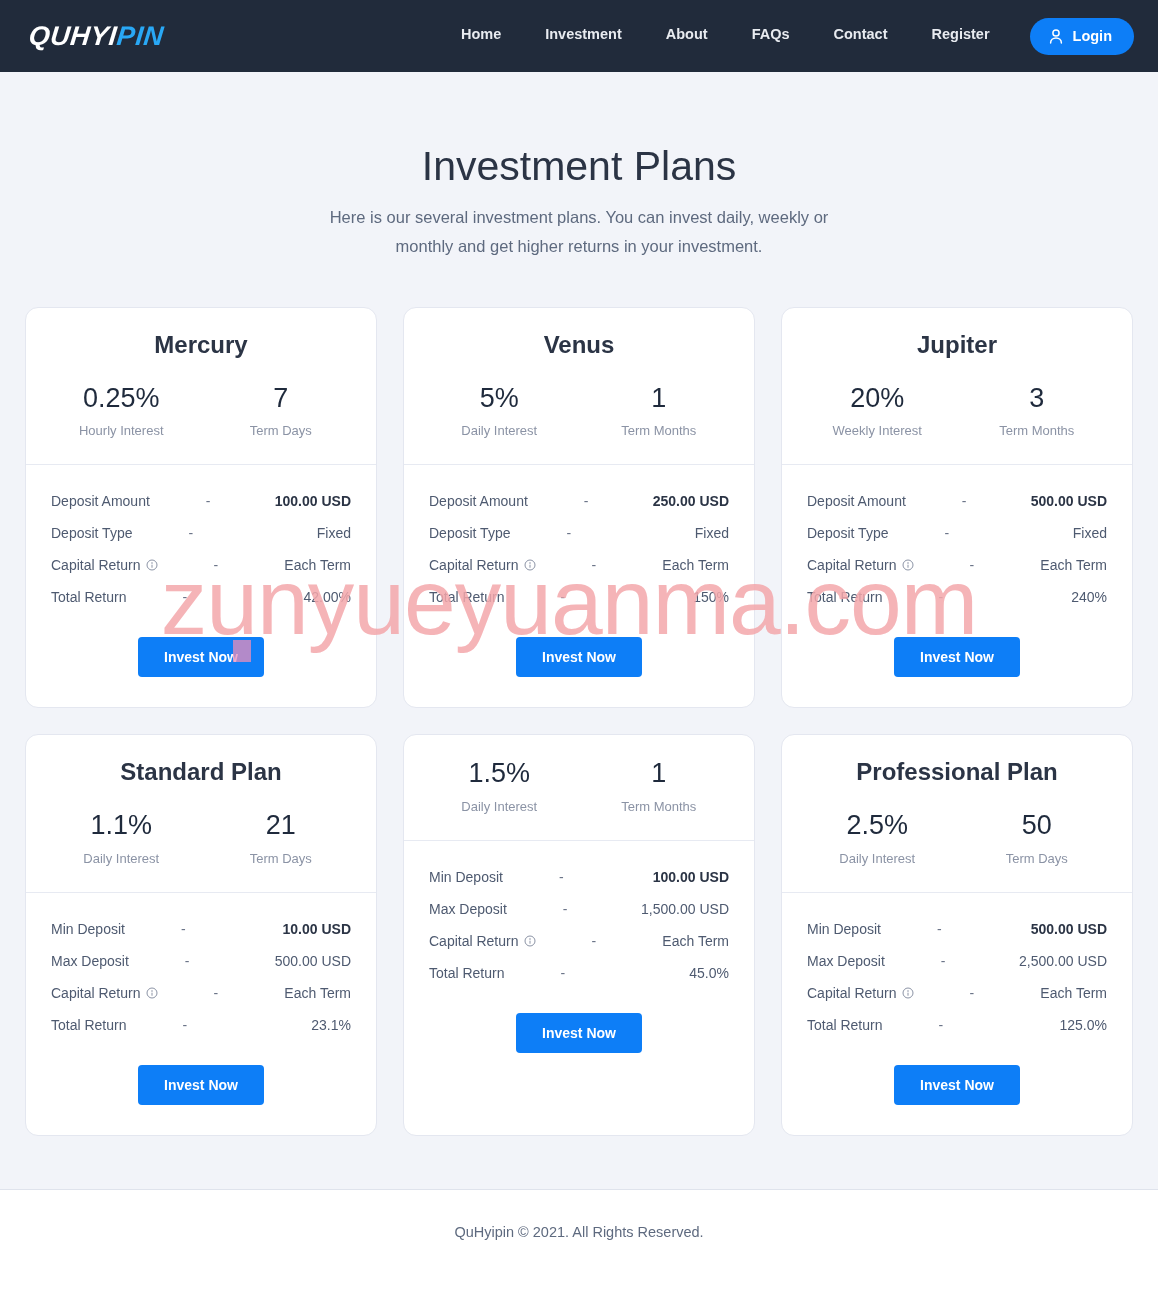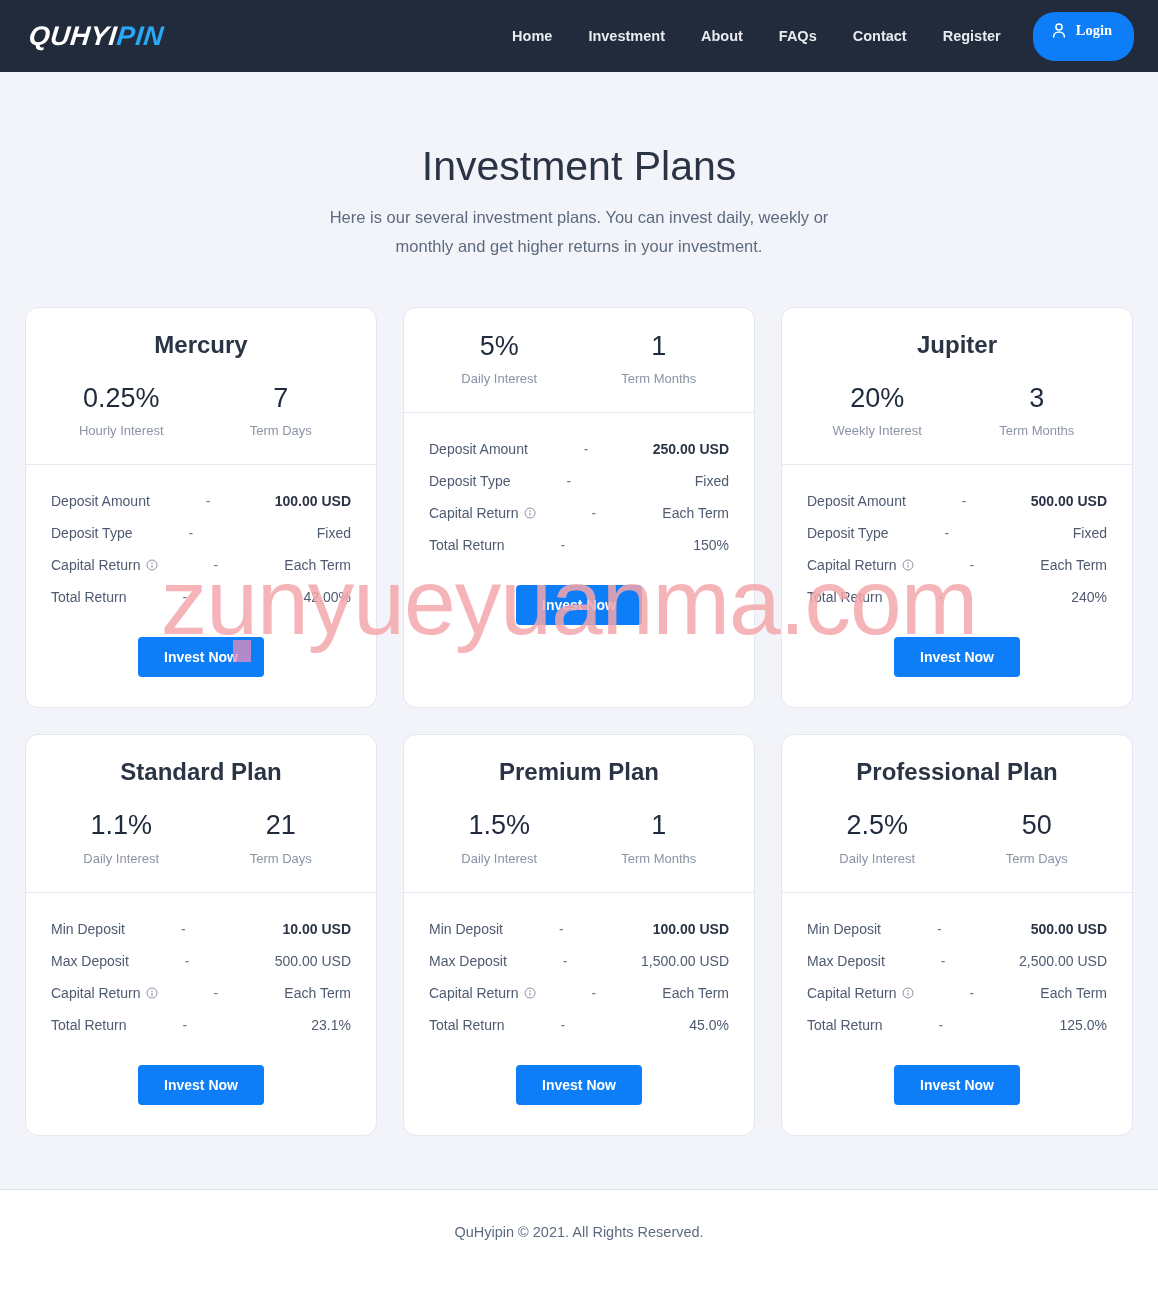--- a/index.html
+++ b/index.html
@@ -40,46 +40,46 @@
     transform: skewX(-6deg);
     margin-left: 5px;
     white-space: nowrap;
   }
   .brand .b1 { color: #ffffff; }
   .brand .b2 { color: #29a8f5; }
 
   .main-nav {
     margin-left: auto;
     display: flex;
-    align-items: center;
-    gap: 0px;
+    align-items: flex-start;
+    gap: 8px;
   }
 
   .nav-link {
     color: #e8ebf0;
     font-size: 14.5px;
     font-weight: bold;
     text-decoration: none;
     padding: 8px 18px;
     white-space: nowrap;
     cursor: pointer;
   }
 
   .login-btn {
     display: flex;
     align-items: center;
     gap: 9px;
     background: #0d7ef7;
     color: #ffffff;
     border: none;
     border-radius: 22px;
-    padding: 10px 22px 22px 18px;
+    padding: 10px 22px 10px 18px;
     font-size: 14.5px;
     font-weight: bold;
-    font-family: Liberation Serif, serif;
+    font-family: Liberation Sans, sans-serif;
     margin-left: 14px;
     cursor: pointer;
     white-space: nowrap;
   }
   .login-btn svg { display: block; }
 
   
   .content-area {
     background: #f2f4f9;
     border-bottom: 1px solid #dfe3ec;
@@ -349,20 +349,21 @@
                 <span>Total Return</span>
               </span>
               <span class="detail-dash">-</span>
               <span class="detail-value">42.00%</span>
             </div>
           </div>
           <div class="plan-foot"><button class="invest-btn">Invest Now</button></div>
         </div>
         <div class="plan-card">
           <div class="plan-head">
+            <div class="plan-name">Venus</div>
             <div class="plan-stats">
               <div class="stat">
                 <div class="stat-value">5%</div>
                 <div class="stat-label">Daily Interest</div>
               </div>
               <div class="stat">
                 <div class="stat-value">1</div>
                 <div class="stat-label">Term Months</div>
               </div>
             </div>
@@ -507,21 +508,20 @@
                 <span>Total Return</span>
               </span>
               <span class="detail-dash">-</span>
               <span class="detail-value">23.1%</span>
             </div>
           </div>
           <div class="plan-foot"><button class="invest-btn">Invest Now</button></div>
         </div>
         <div class="plan-card">
           <div class="plan-head">
-            <div class="plan-name">Premium Plan</div>
             <div class="plan-stats">
               <div class="stat">
                 <div class="stat-value">1.5%</div>
                 <div class="stat-label">Daily Interest</div>
               </div>
               <div class="stat">
                 <div class="stat-value">1</div>
                 <div class="stat-label">Term Months</div>
               </div>
             </div>

